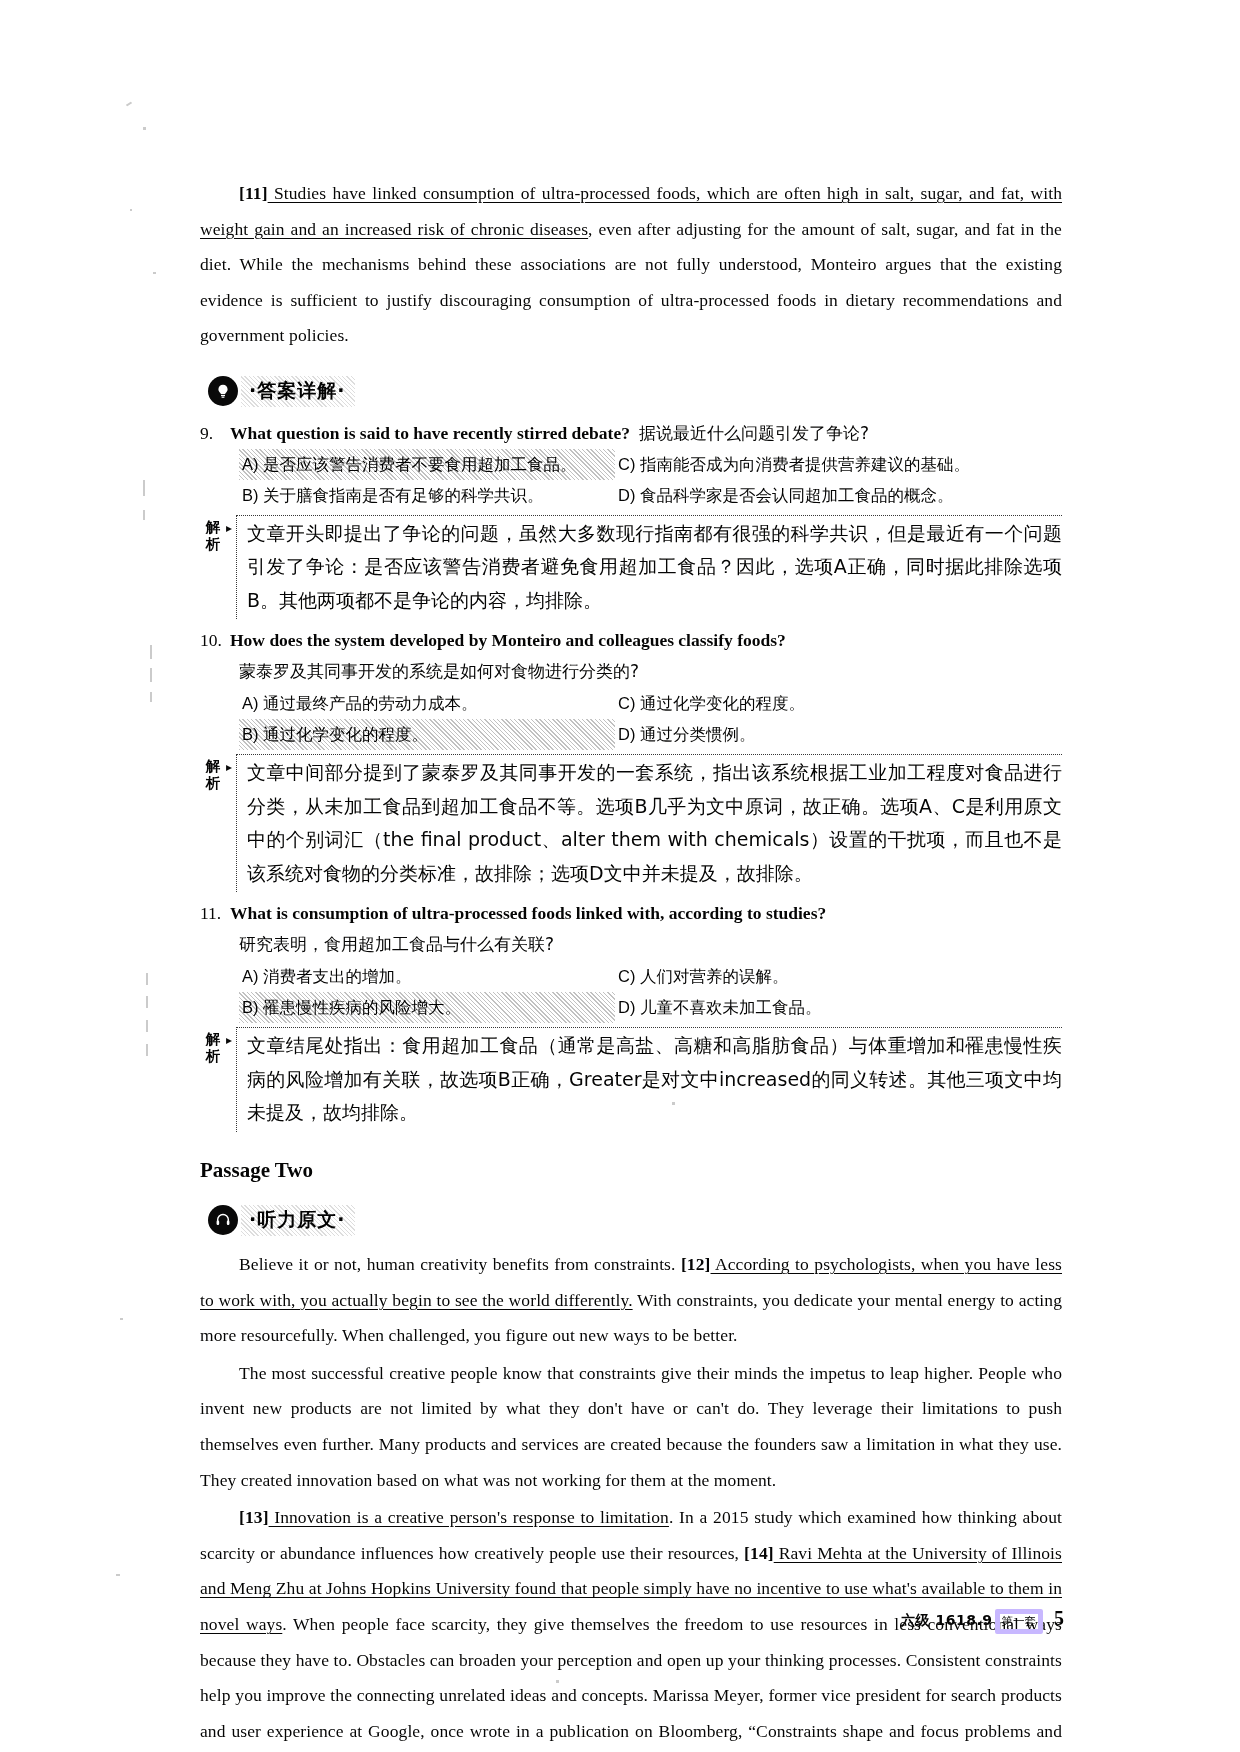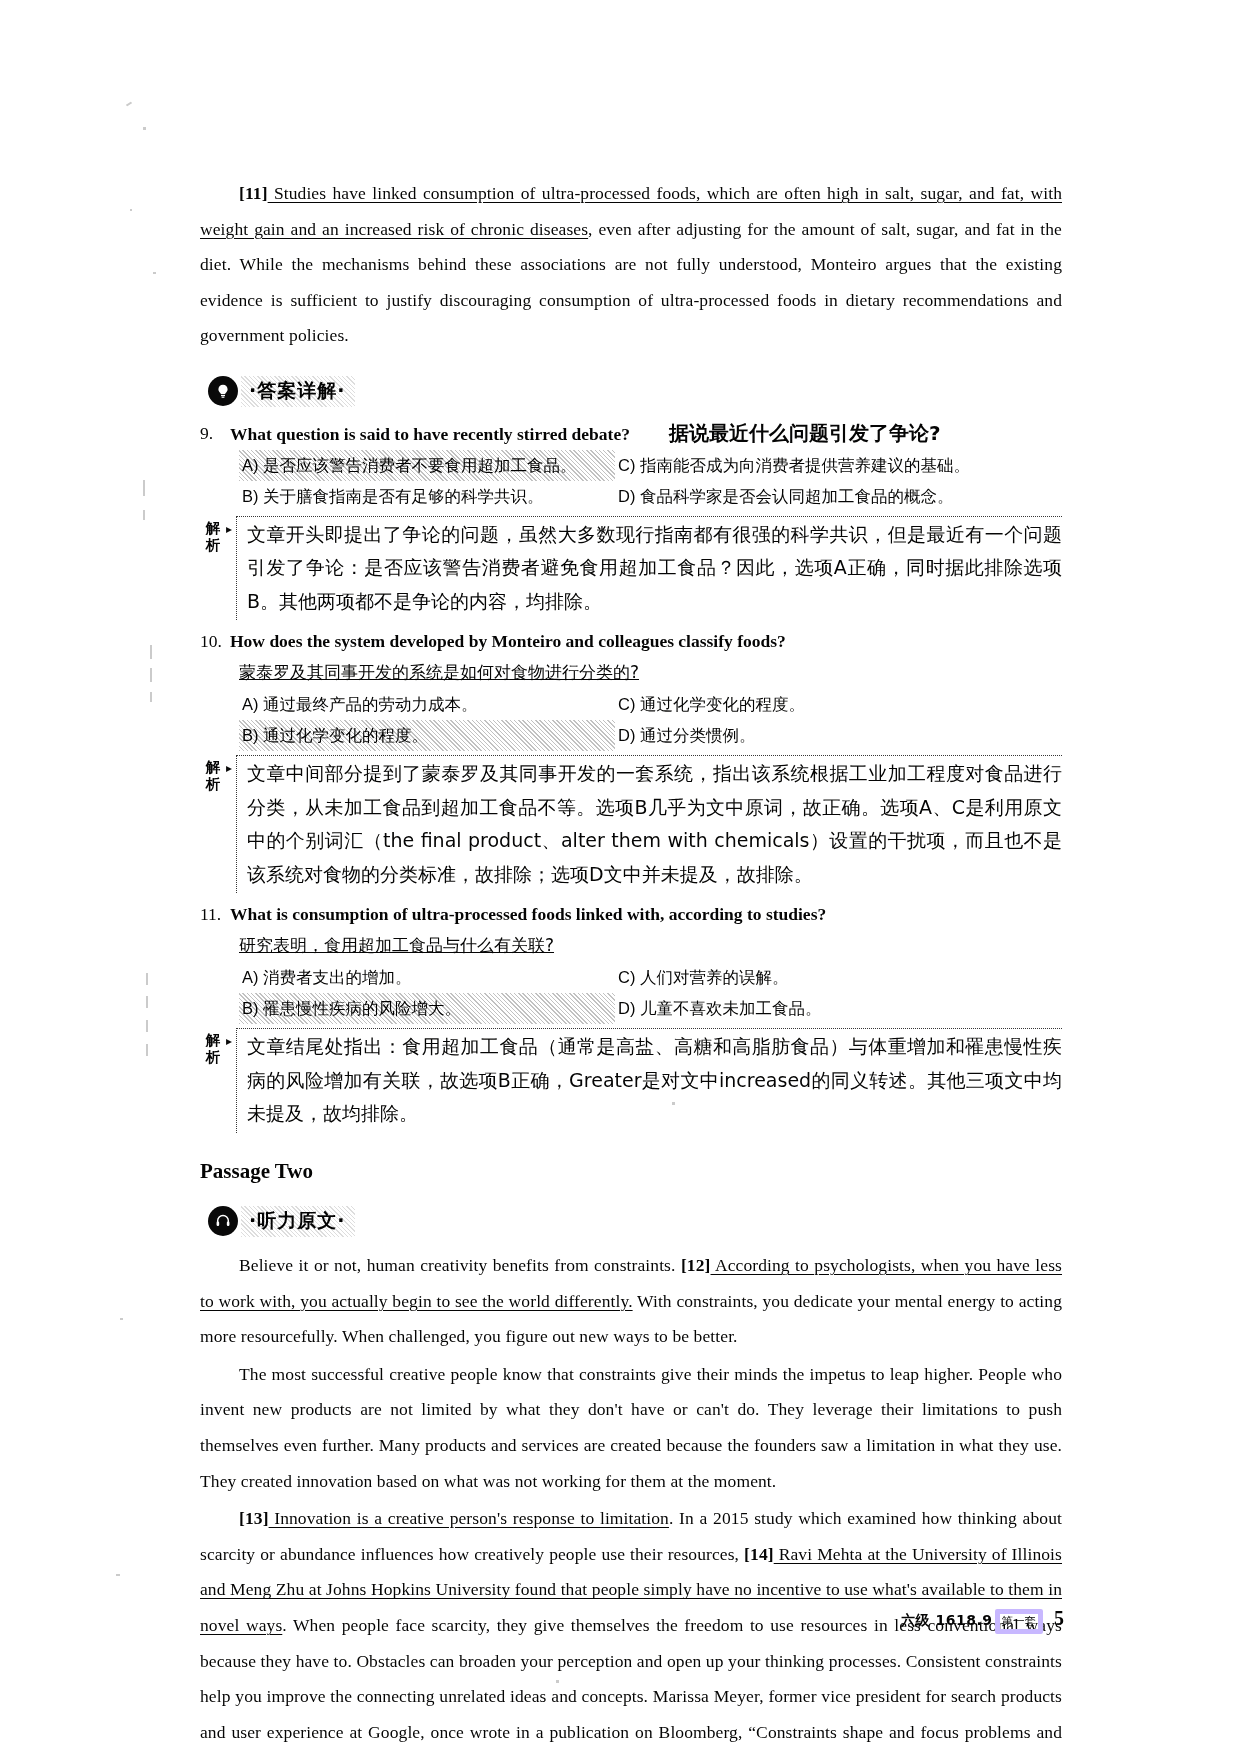--- a/index.html
+++ b/index.html
@@ -81,31 +81,29 @@
     font-weight: bold;
   }
   .q-num {
     width: 30px;
     flex: 0 0 30px;
     text-align: left;
     font-weight: normal;
   }
   .q-en { font-weight: bold; margin-right: 9px; }
   .q-cn {
-    font-weight: bold;
-    font-family: "DejaVu Sans", "Liberation Sans", sans-serif;
-    font-size: 20px;
-    margin-left: 30px;
+    font-weight: normal;
+    font-family: "DejaVu Sans", "Liberation Sans", sans-serif;
+    font-size: 17px;
   }
   .q-cn-line {
     margin-left: 39px;
     font-family: "DejaVu Sans", "Liberation Sans", sans-serif;
     font-size: 17px;
     line-height: 32px;
-    text-decoration: underline;
   }
   .opts {
     margin-left: 39px;
     margin-top: 1px;
   }
   .opt-row {
     display: flex;
     line-height: 31px;
   }
   .opt {

